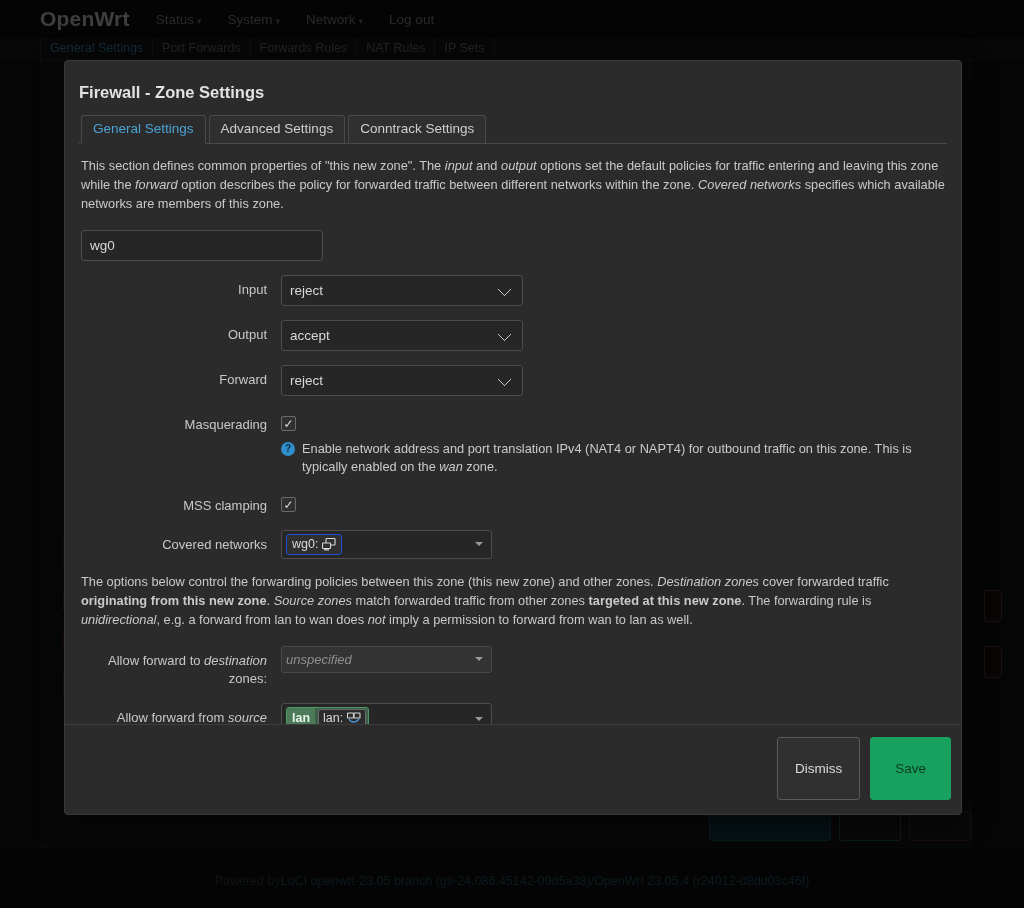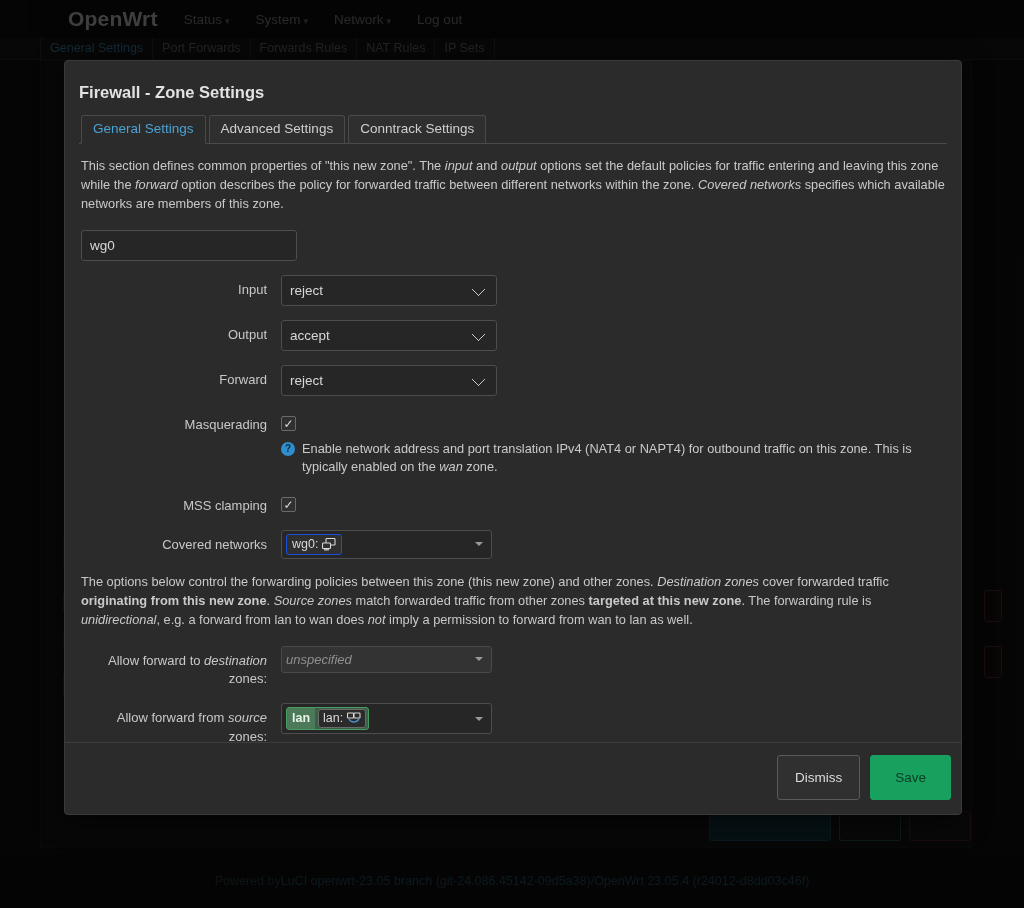--- a/index.html
+++ b/index.html
@@ -15,21 +15,20 @@
   #page-bg {
     position: absolute; inset: 0;
     background: #0d0d0d;
   }
   .topbar {
     height: 38px;
     background: #0a0a0a;
     display: flex; align-items: center;
     padding-left: 40px;
     gap: 26px;
-    margin-left: 28px;
   }
   .brand {
     font-size: 21px; font-weight: bold; color: #8b8b8b;
     letter-spacing: 0.2px;
   }
   .navitem {
     font-size: 13.5px; color: #5c5c5c;
   }
   .navitem .caret { font-size: 9px; margin-left: 3px; color:#4a4a4a; }
 
@@ -172,21 +171,21 @@
   .flabel {
     width: 200px; text-align: right;
     font-size: 13px; color: #c8c8c8;
     padding-right: 14px; padding-top: 6px;
     line-height: 1.45;
   }
   .flabel em { font-style: italic; }
   .fctl { flex: 1; }
 
   input.txt, select.sel {
-    width: 216px; height: 31px;
+    width: 242px; height: 31px;
     background: #262626;
     border: 1px solid #4d4d4d;
     border-radius: 3px;
     color: #d8d8d8;
     font-size: 13.5px;
     font-family: "Liberation Sans", sans-serif;
     padding: 0 8px;
     outline: none;
   }
   select.sel {
@@ -300,21 +299,21 @@
     border: 1px solid #5a5a5a;
     background: #303030;
     color: #dcdcdc;
     cursor: pointer;
   }
   .btn.primary {
     background: #17a05e;
     border-color: #17a05e;
     color: #0d3a22;
     font-weight: normal;
-    padding: 14px 24px;
+    padding: 23px 24px;
   }
 </style>
 </head>
 <body>
 
 <div id="page-bg">
 
   <div class="topbar">
     <div class="brand">OpenWrt</div>
     <div class="navitem">

